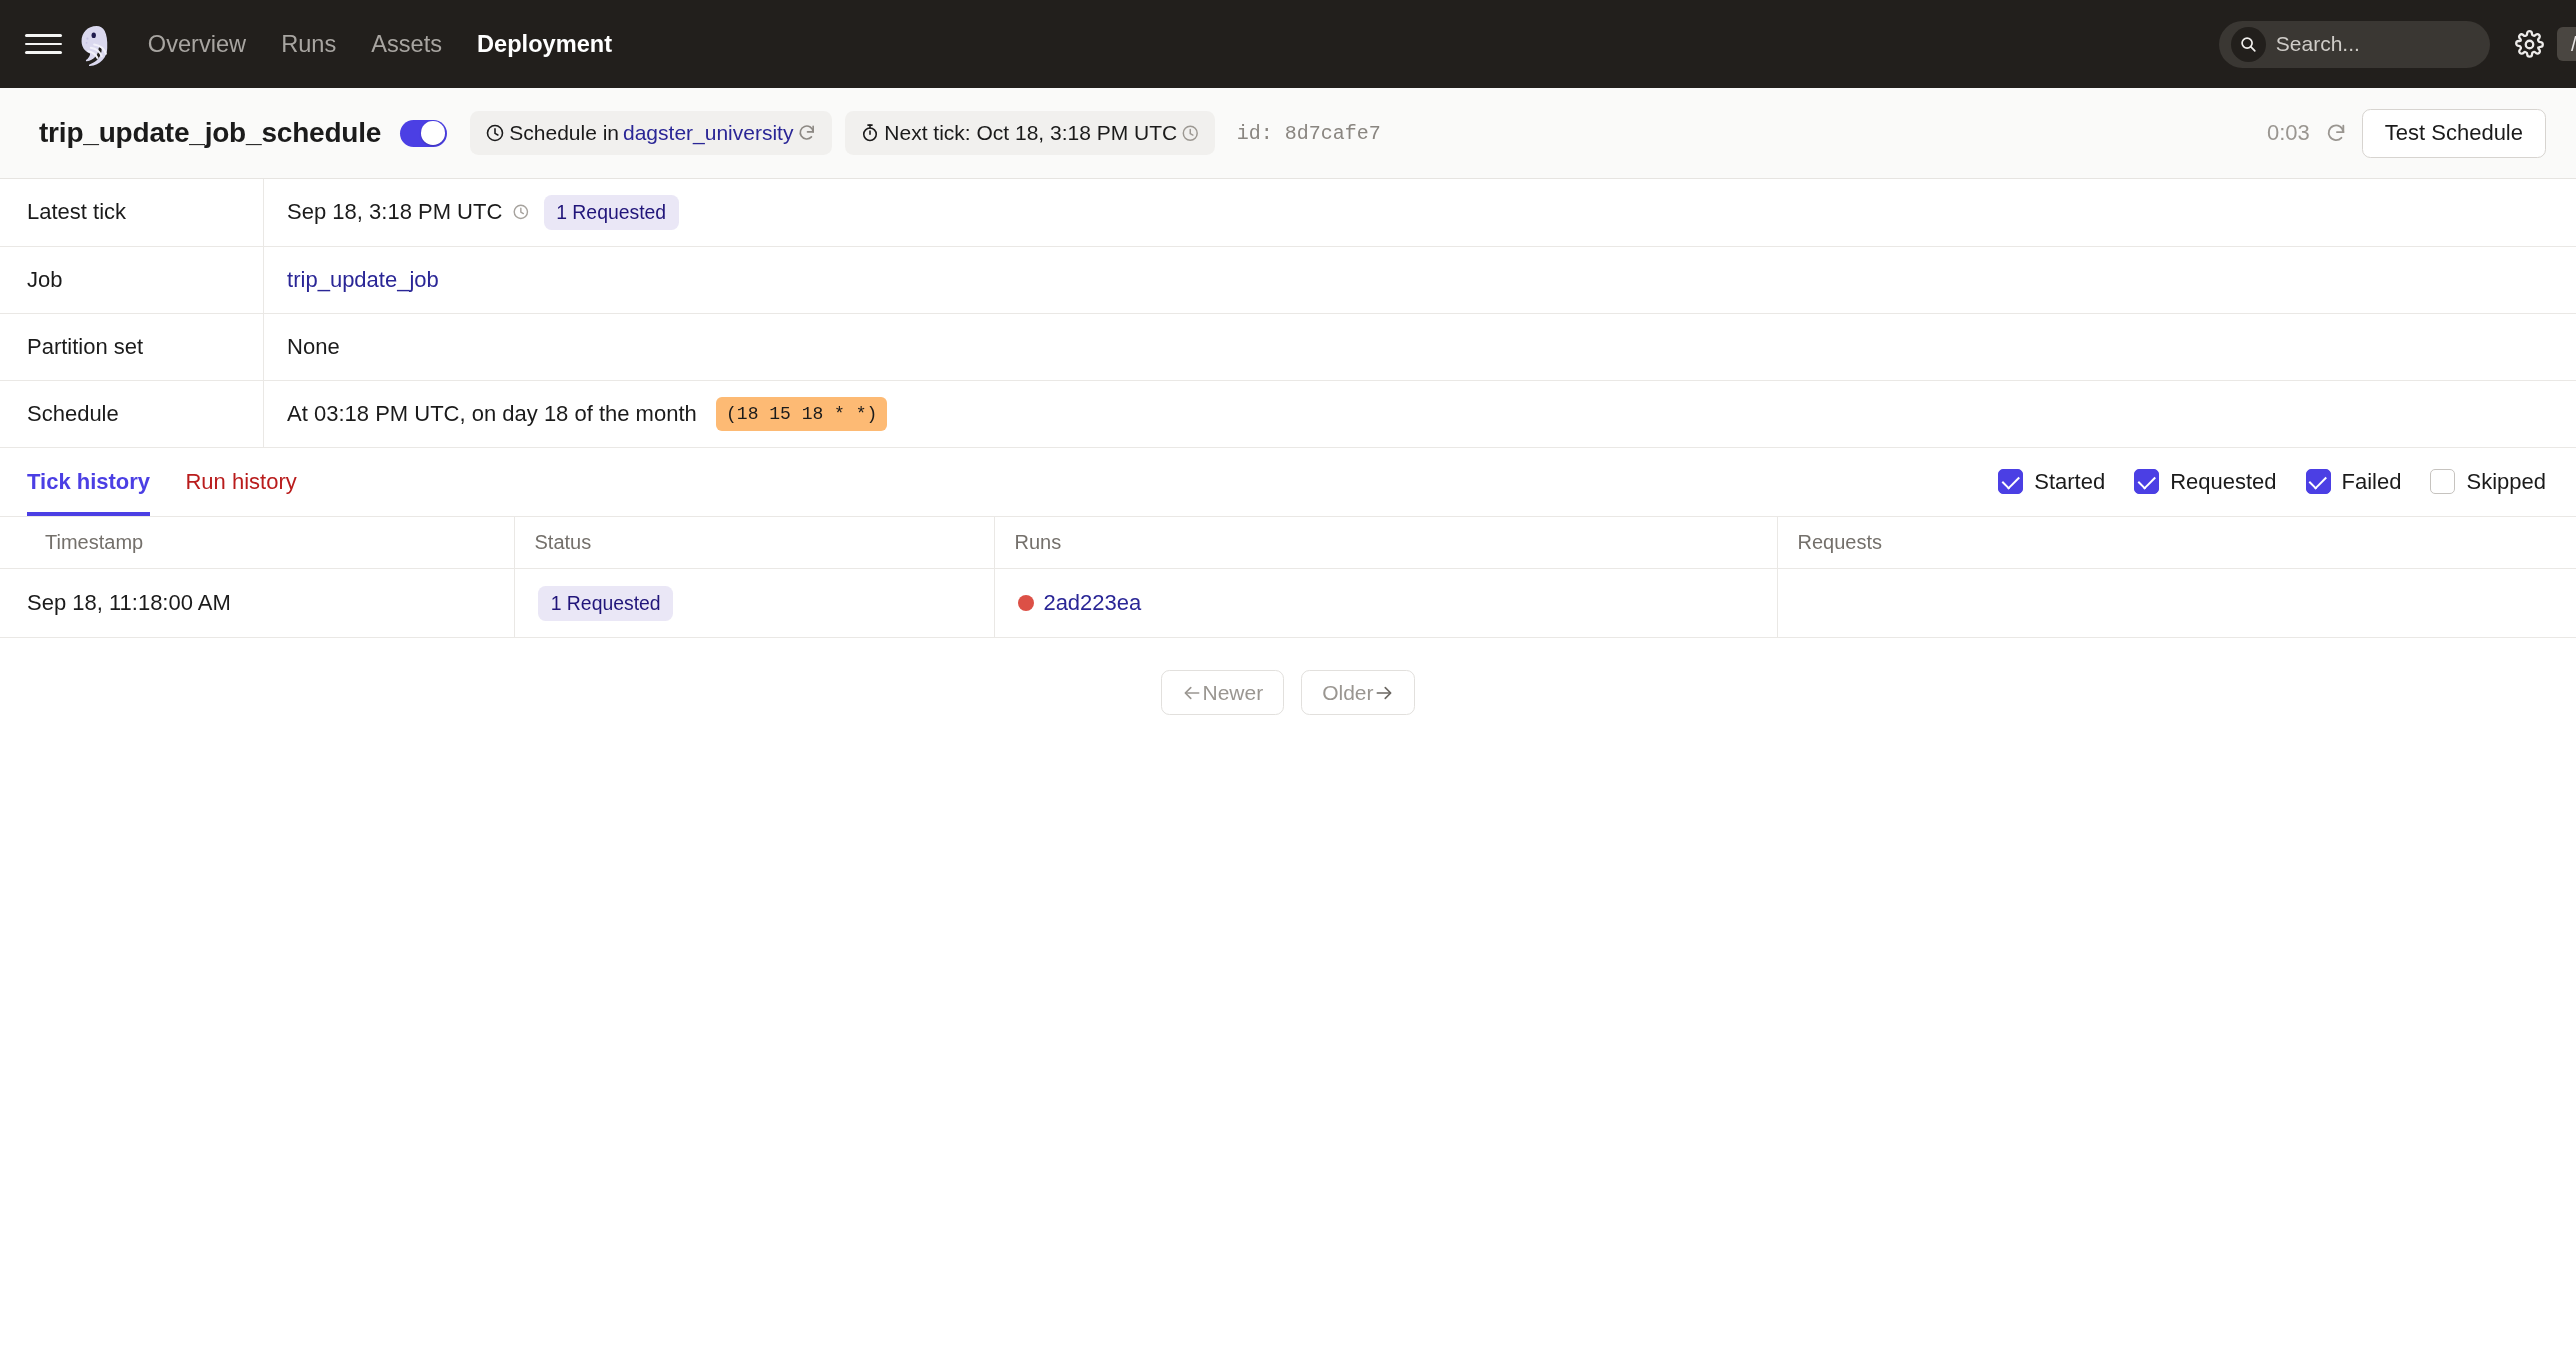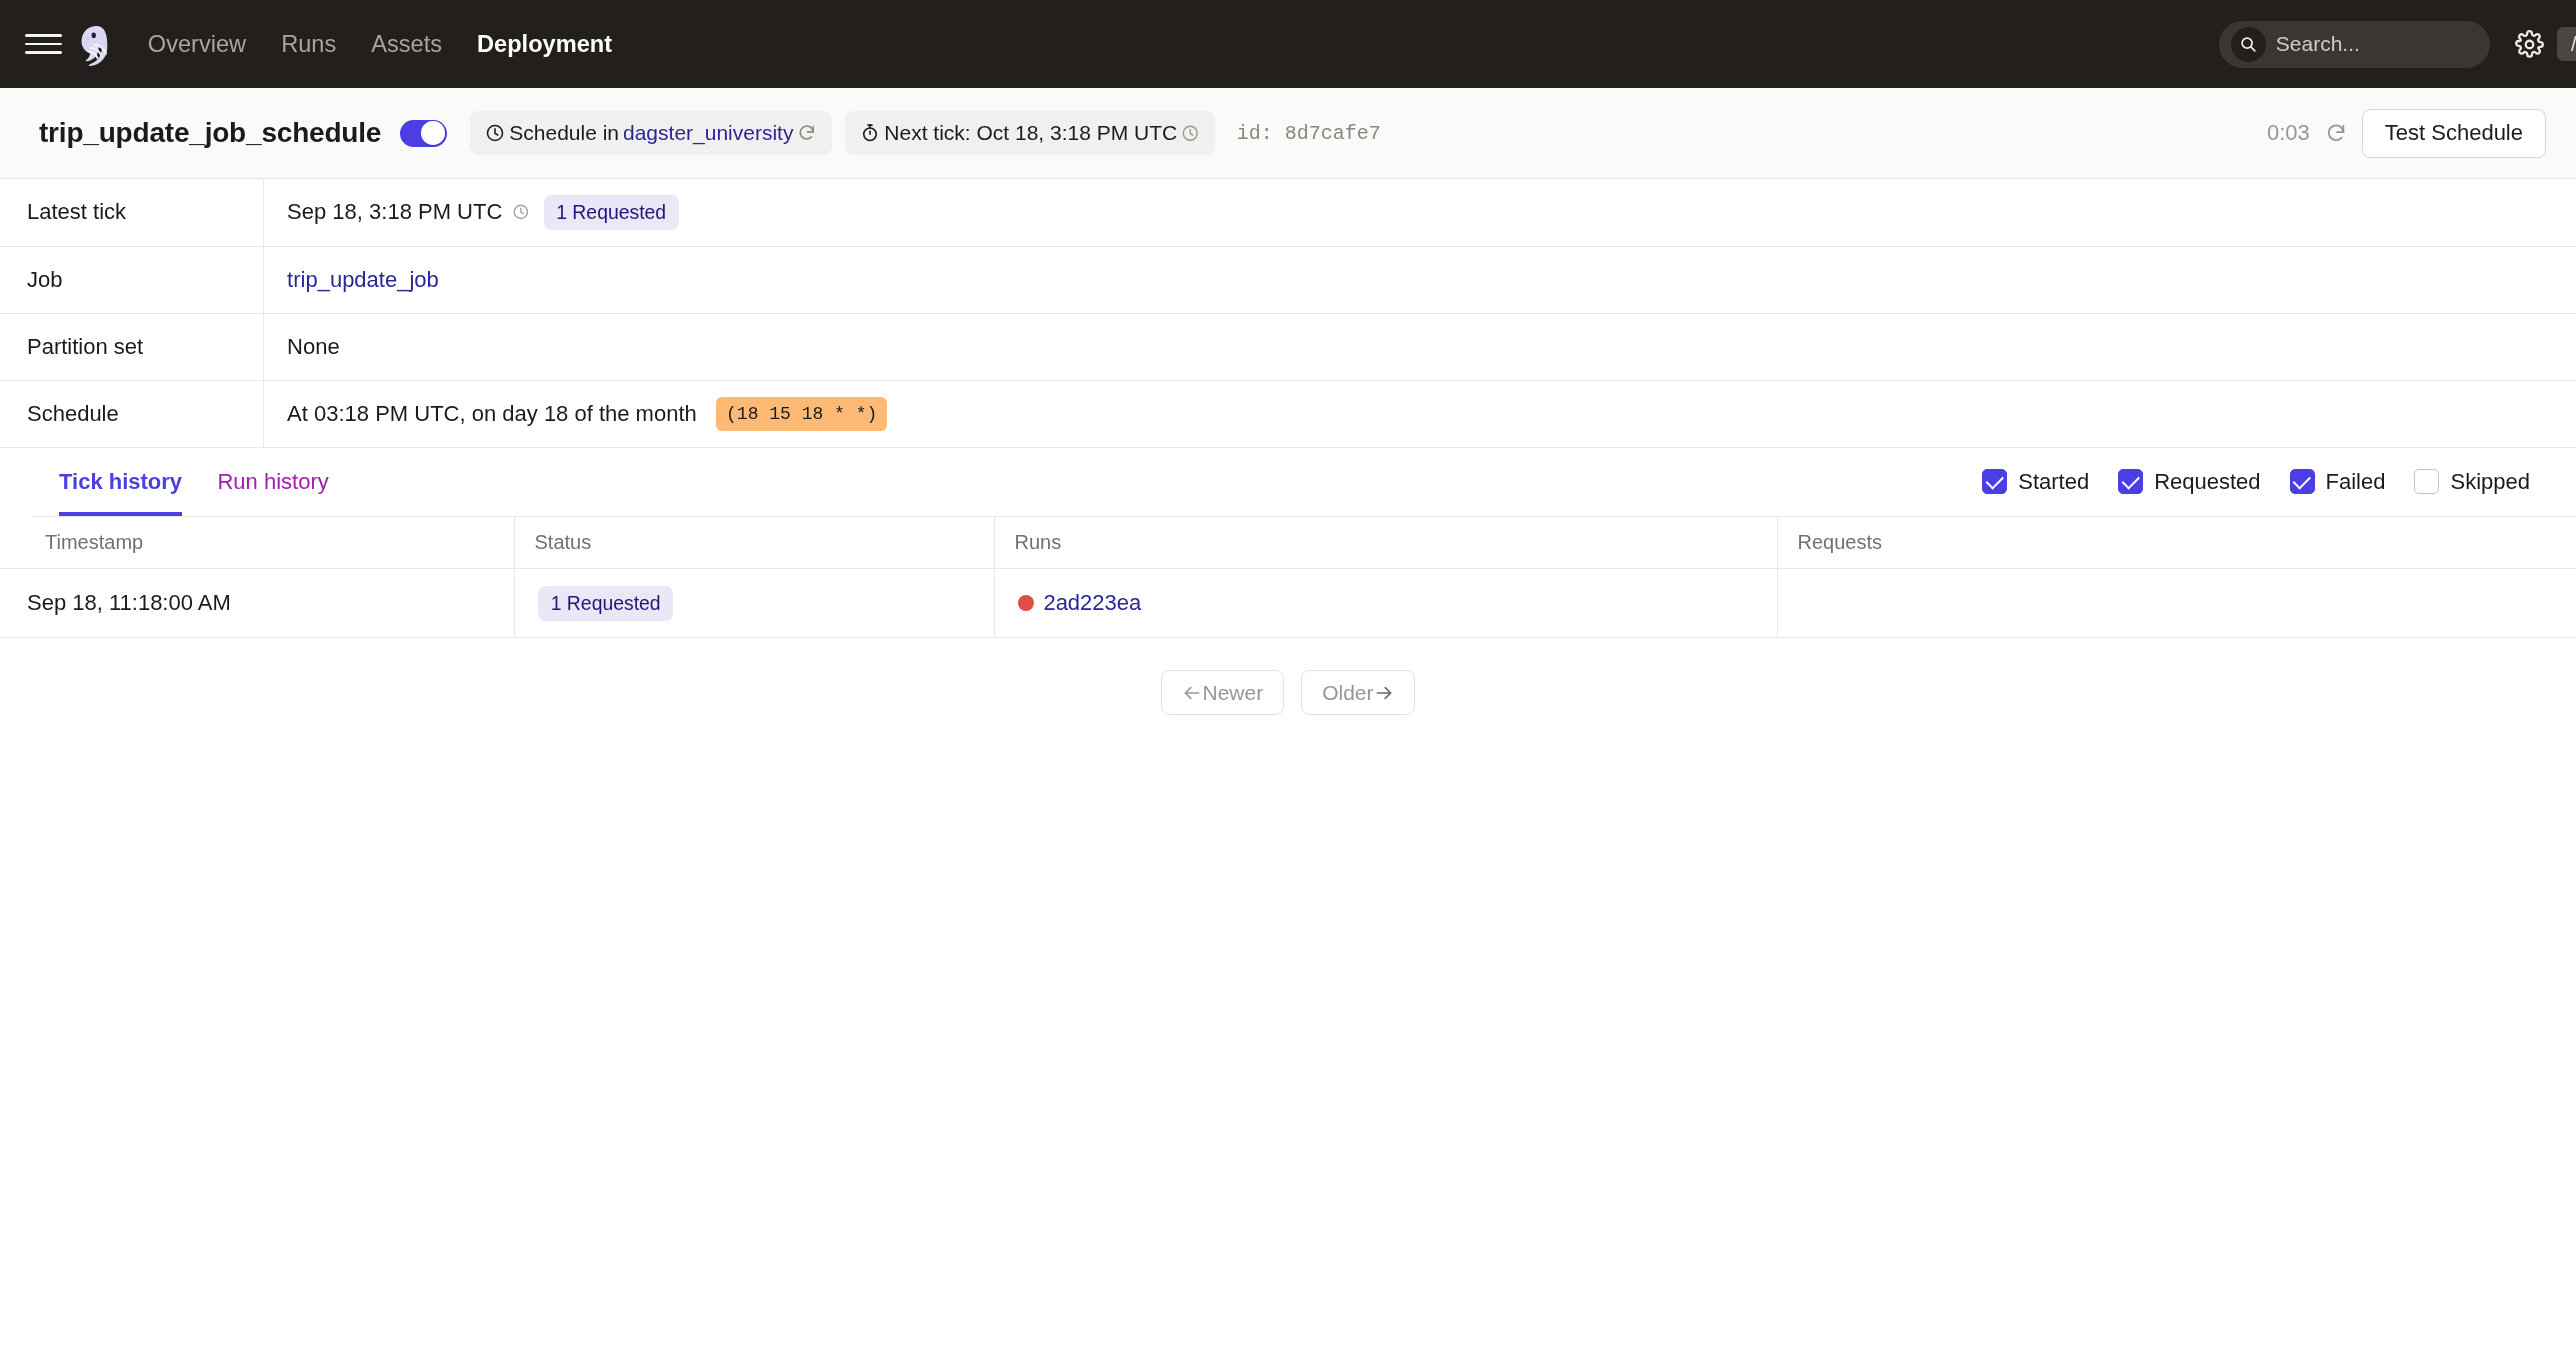--- a/index.html
+++ b/index.html
@@ -212,30 +212,29 @@
     color: #1B1B1B;
     white-space: nowrap;
     margin-left: 10px;
   }
 
   
   .tabs-row {
     height: 69px;
     display: flex;
     align-items: stretch;
-    padding: 0 46px 0 27px;
+    padding: 0 30px 0 27px;
     border-bottom: 0.8px solid #EAE8E5;
-    margin-left: 32px;
   }
   .tabs { display: flex; align-items: stretch; gap: 0; }
   .tab {
     display: flex; align-items: center;
     padding: 0 17.7px;
     font-size: 22px;
-    color: #a21caf;
+    color: #b91c1c;
     cursor: pointer;
     position: relative;
     white-space: nowrap;
   }
   .tab:first-child { padding-left: 0; }
   .tab.active { color: #4B3FE4; font-weight: 700; }
   .tab.active::after {
     content: "";
     position: absolute;
     left: 0; right: 17.7px; bottom: 0;

